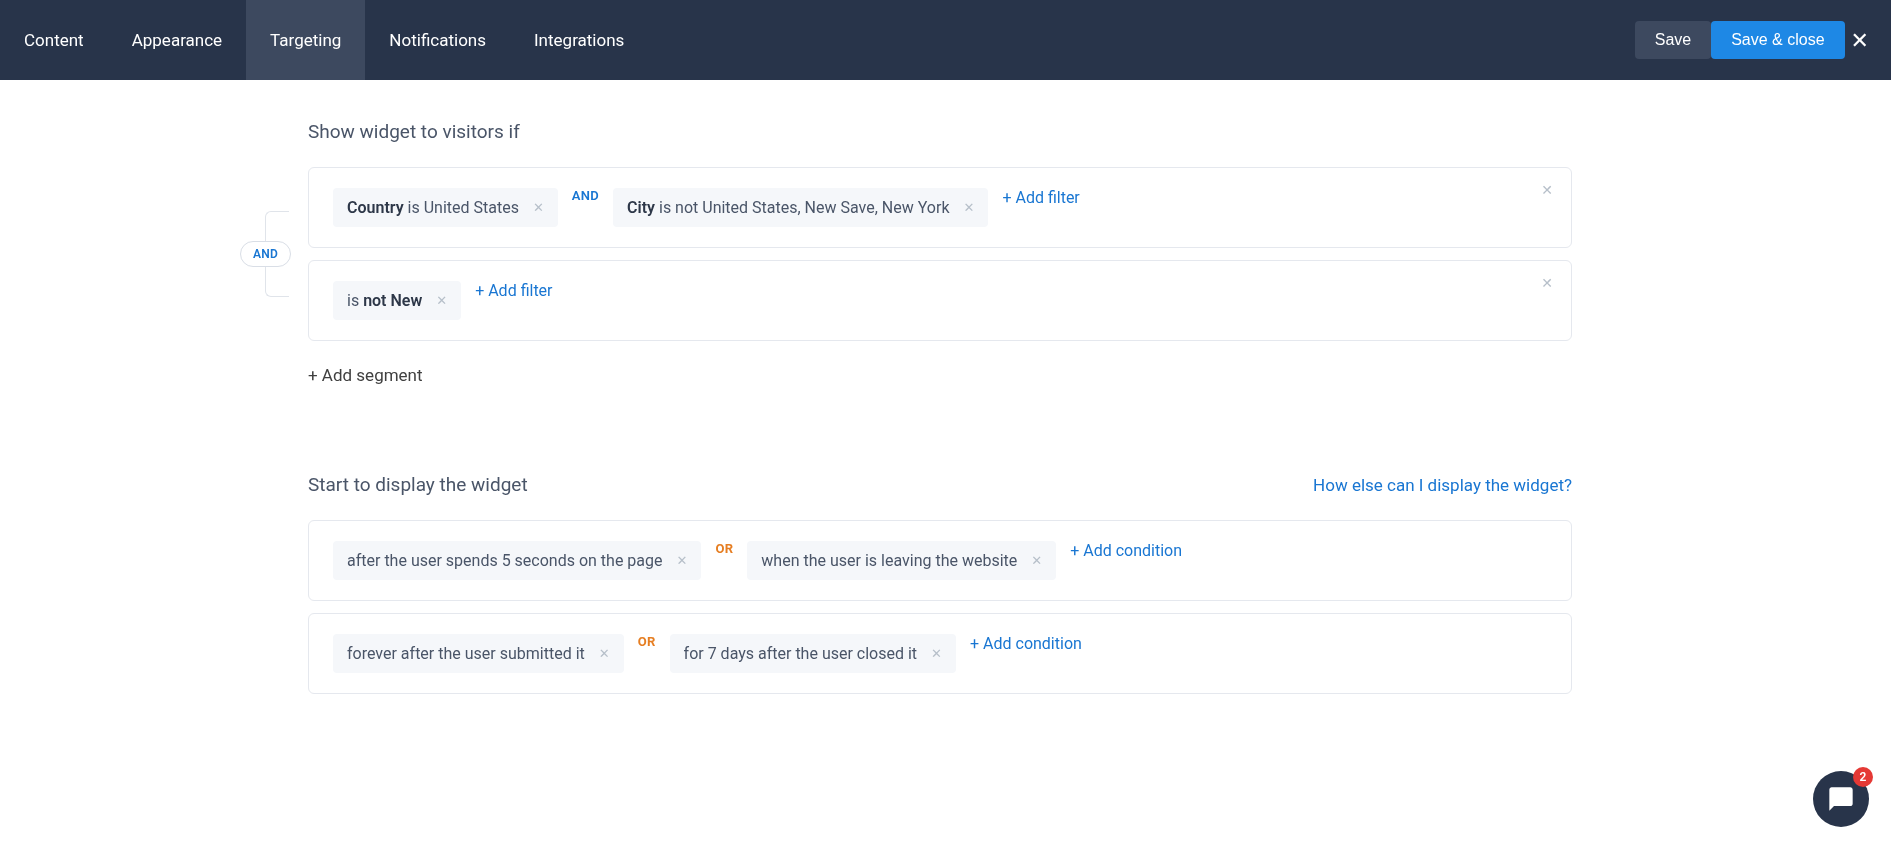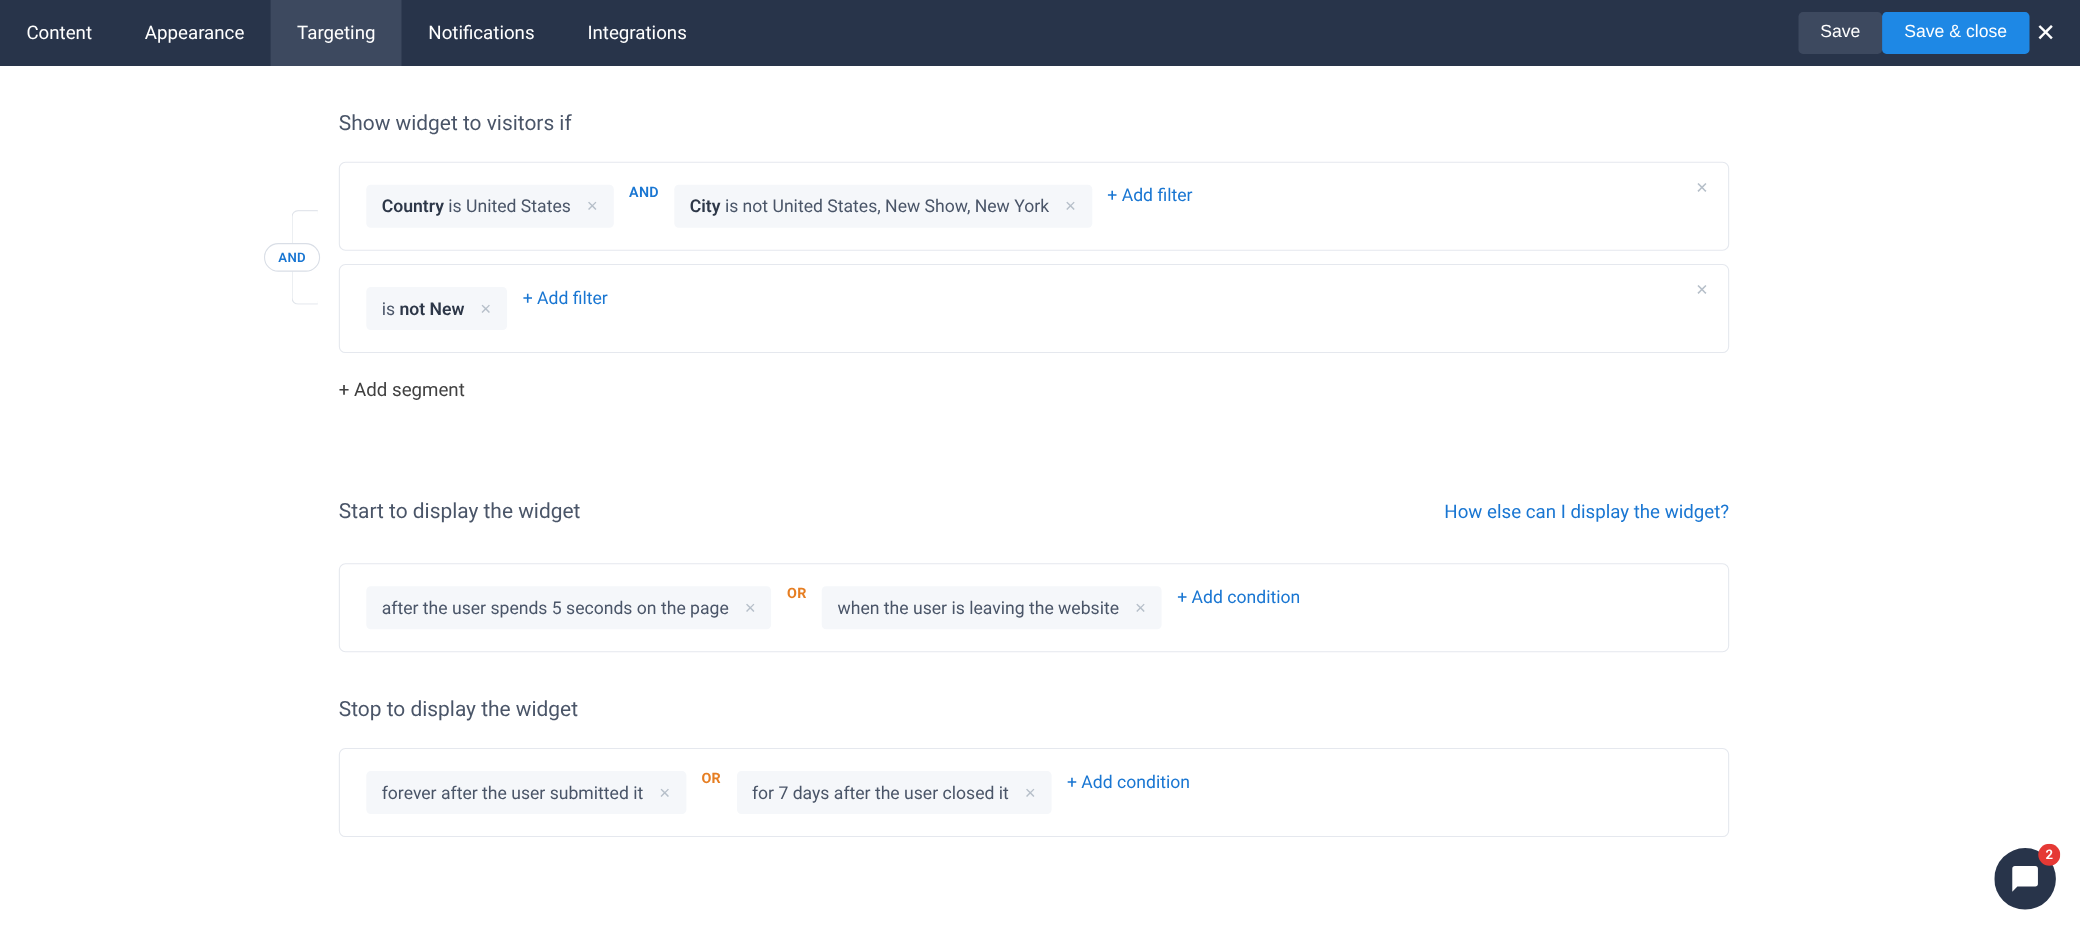--- a/index.html
+++ b/index.html
@@ -4,21 +4,21 @@
 <style>
   * { box-sizing: border-box; margin: 0; padding: 0; }
   body {
     font-family: -apple-system, BlinkMacSystemFont, "Segoe UI", Roboto, Arial, sans-serif;
     background: #ffffff;
     color: #3a4a5b;
     width: 1891px;
   }
   .topbar {
     background: #28344a;
-    height: 60px;
+    height: 80px;
     display: flex;
     align-items: center;
     justify-content: space-between;
     padding: 0 0;
   }
   .tabs {
     display: flex;
     height: 100%;
   }
   .tab {
@@ -65,21 +65,21 @@
   .section-title {
     font-size: 19px;
     color: #4a5568;
     margin-bottom: 24px;
     font-weight: 400;
   }
   .section-row {
     display: flex;
     align-items: baseline;
     justify-content: space-between;
-    margin-bottom: 36px;
+    margin-bottom: 24px;
   }
   .help-link {
     color: #1976d2;
     font-size: 17px;
     cursor: pointer;
   }
   .card {
     border: 1px solid #e5e8ee;
     border-radius: 6px;
     padding: 20px 24px;
@@ -235,21 +235,21 @@
 
     <div class="card">
       <span class="card-close">✕</span>
       <div class="pill-row">
         <div class="pill">
           <span><span class="strong">Country</span><span> is United States</span></span>
           <span class="pill-x">✕</span>
         </div>
         <span class="conj-and">AND</span>
         <div class="pill">
-          <span><span class="strong">City</span><span> is not United States, New Show, New York</span></span>
+          <span><span class="strong">City</span><span> is not United States, New Save, New York</span></span>
           <span class="pill-x">✕</span>
         </div>
         <span class="add-link">+ Add filter</span>
       </div>
     </div>
 
     <div class="card">
       <span class="card-close">✕</span>
       <div class="pill-row">
         <div class="pill">
@@ -277,21 +277,20 @@
       <span class="conj-or">OR</span>
       <div class="pill">
         <span>when the user is leaving the website</span>
         <span class="pill-x">✕</span>
       </div>
       <span class="add-link">+ Add condition</span>
     </div>
   </div>
 
   
-  <div class="section-title section-gap">Stop to display the widget</div>
   <div class="card">
     <div class="pill-row">
       <div class="pill">
         <span>forever after the user submitted it</span>
         <span class="pill-x">✕</span>
       </div>
       <span class="conj-or">OR</span>
       <div class="pill">
         <span>for 7 days after the user closed it</span>
         <span class="pill-x">✕</span>

